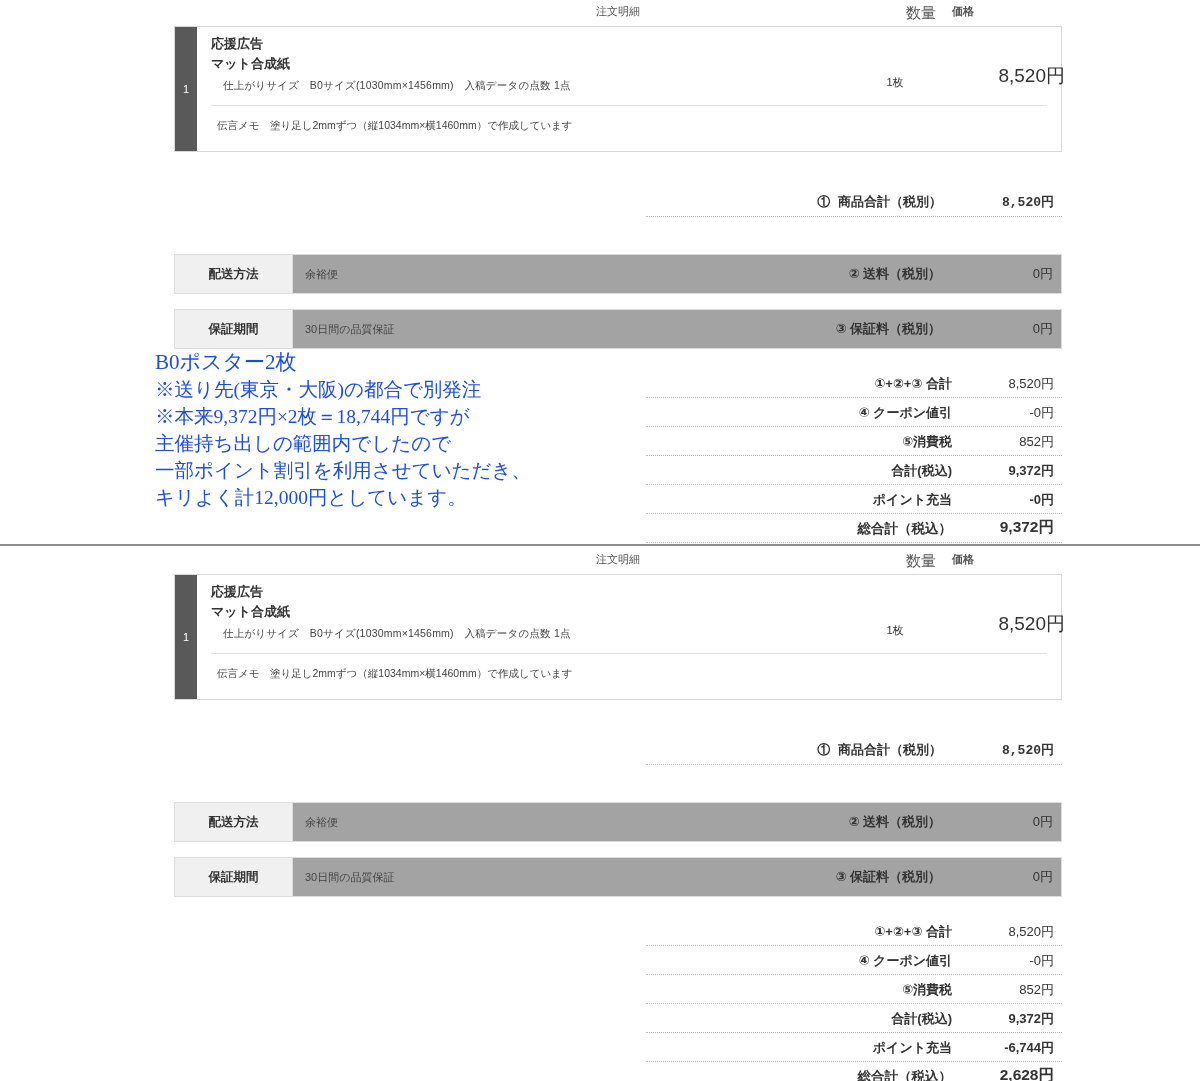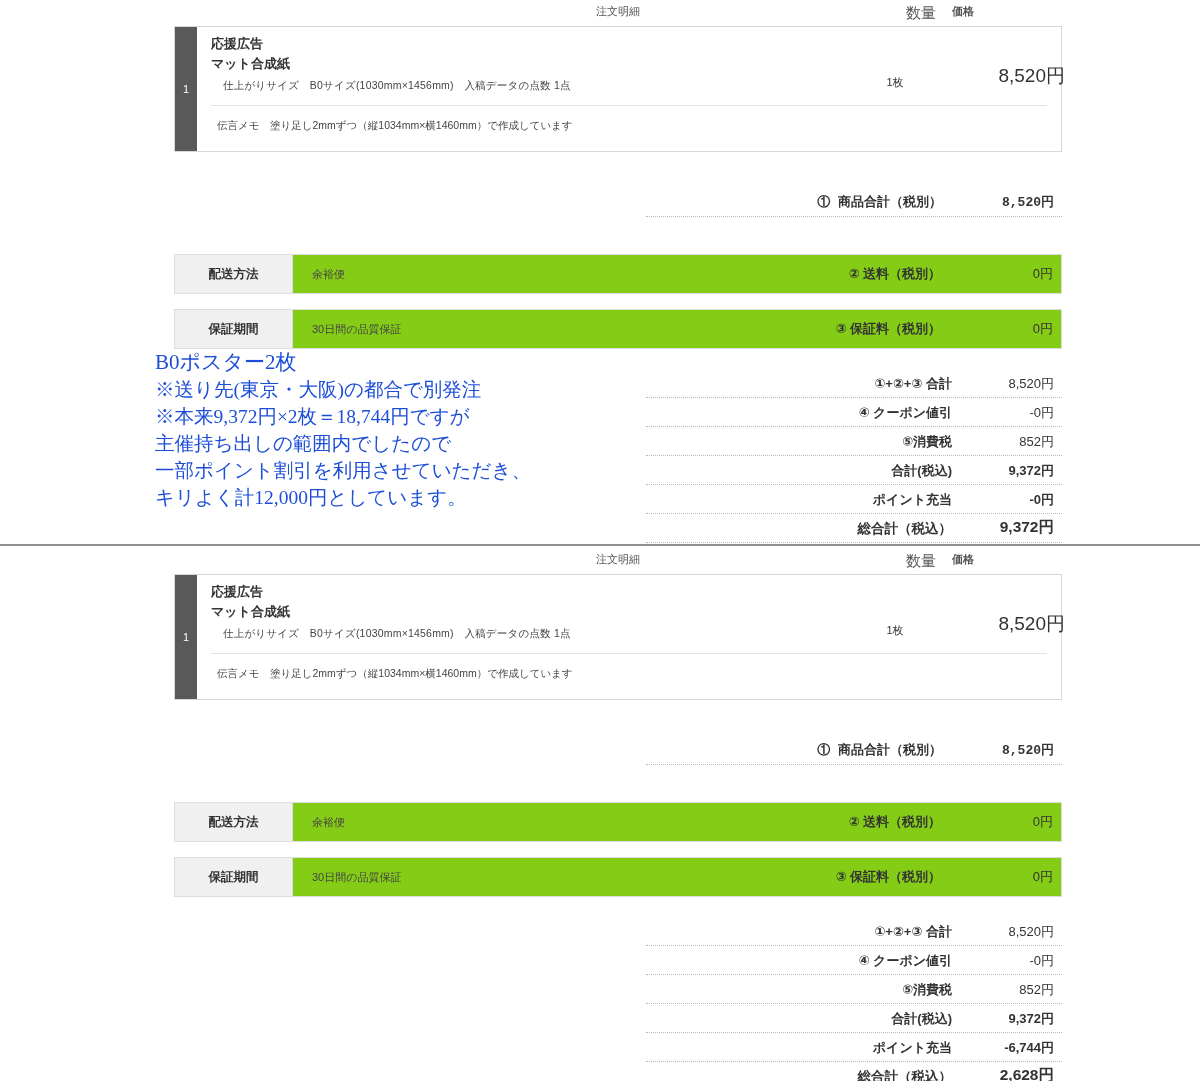--- a/index.html
+++ b/index.html
@@ -181,21 +181,21 @@
   }
   .total-line.strong .lbl, .total-line.strong .val { font-weight: bold; }
 
   
   .info-row {
     position: relative;
     margin: 0 22px;
     height: 40px;
     border: 1px solid #dddddd;
     box-sizing: border-box;
-    background: #84cc16;
+    background: #a3a3a3;
   }
   .info-row .ilabel {
     position: absolute;
     left: 0; top: 0;
     width: 118px; height: 100%;
     background: #f0f0f0;
     border-right: 1px solid #dddddd;
     display: flex;
     align-items: center;
     justify-content: center;
@@ -205,21 +205,20 @@
     box-sizing: border-box;
   }
   .info-row .ivalue {
     position: absolute;
     left: 130px; top: 0;
     height: 100%;
     display: flex;
     align-items: center;
     font-size: 11px;
     color: #444;
-    margin-left: 7px;
   }
   .info-row .isum-lbl {
     position: absolute;
     right: 120px;
     top: 0; height: 100%;
     display: flex; align-items: center;
     font-size: 13px;
     font-weight: bold;
     color: #333;
     white-space: nowrap;

